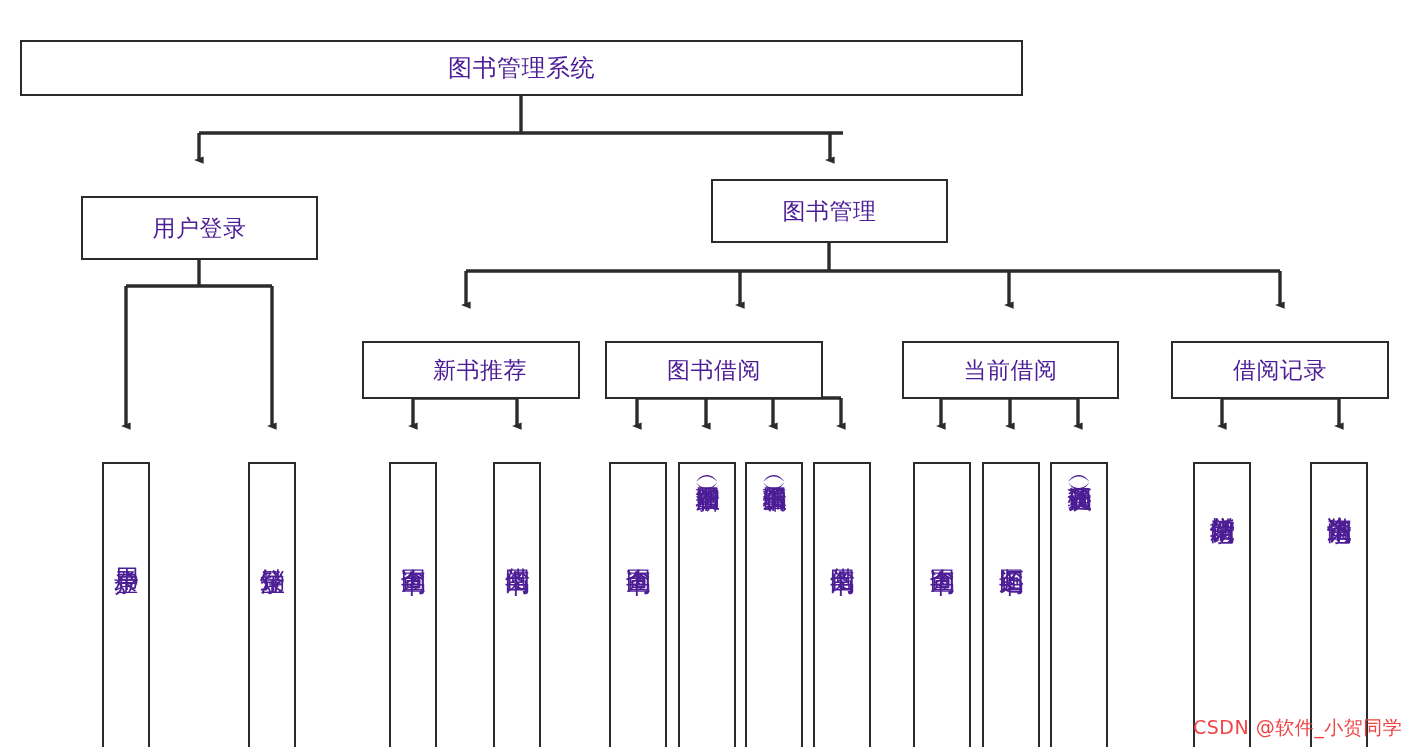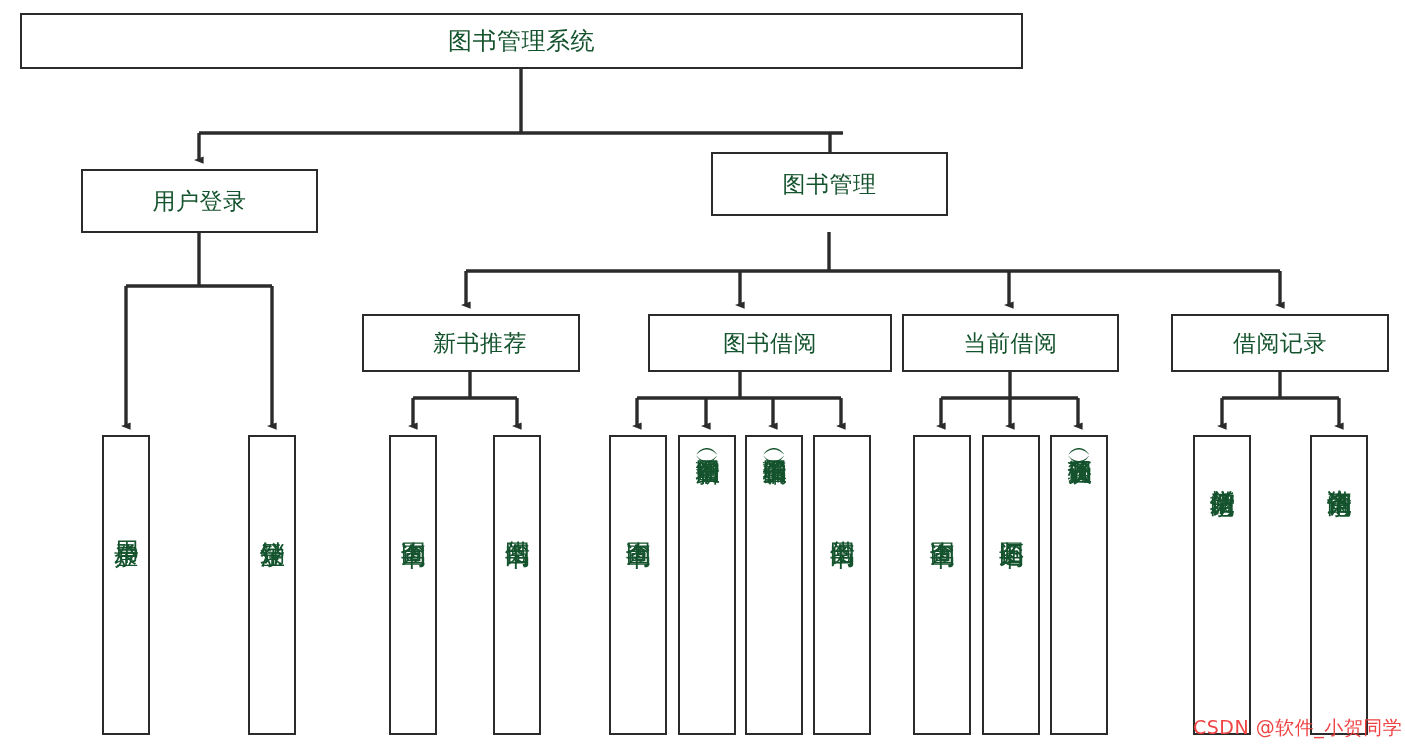--- a/index.html
+++ b/index.html
@@ -26,21 +26,22 @@
     pointer-events: none;
   }
   .node {
     position: absolute;
     box-sizing: border-box;
     background: #ffffff;
     border: 2.5px solid #2b2b2b;
     display: flex;
     align-items: center;
     justify-content: center;
-    color: #14532d;
+    color: #4c1d95;
+    margin-top: 27px;
   }
   .node .lbl {
     display: block;
     line-height: 1.0;
     white-space: nowrap;
   }
   
   .node.h .lbl {
     font-size: 23px;
     letter-spacing: 0.5px;
@@ -140,21 +141,21 @@
   </div>
 
   <div class="node h" style="left:711px; top:152px; width:237px; height:64px;">
     <span class="lbl">图书管理</span>
   </div>
 
   <div class="node h" style="left:362px; top:314px; width:218px; height:58px;padding-left:18px;">
     <span class="lbl">新书推荐</span>
   </div>
 
-  <div class="node h" style="left:648px; top:314px; width:244px; height:58px;">
+  <div class="node h" style="left:605px; top:314px; width:218px; height:58px;">
     <span class="lbl">图书借阅</span>
   </div>
 
   <div class="node h" style="left:1171px; top:314px; width:218px; height:58px;">
     <span class="lbl">借阅记录</span>
   </div>
 
   <div class="node h" style="left:902px; top:314px; width:217px; height:58px;">
     <span class="lbl">当前借阅</span>
   </div>

